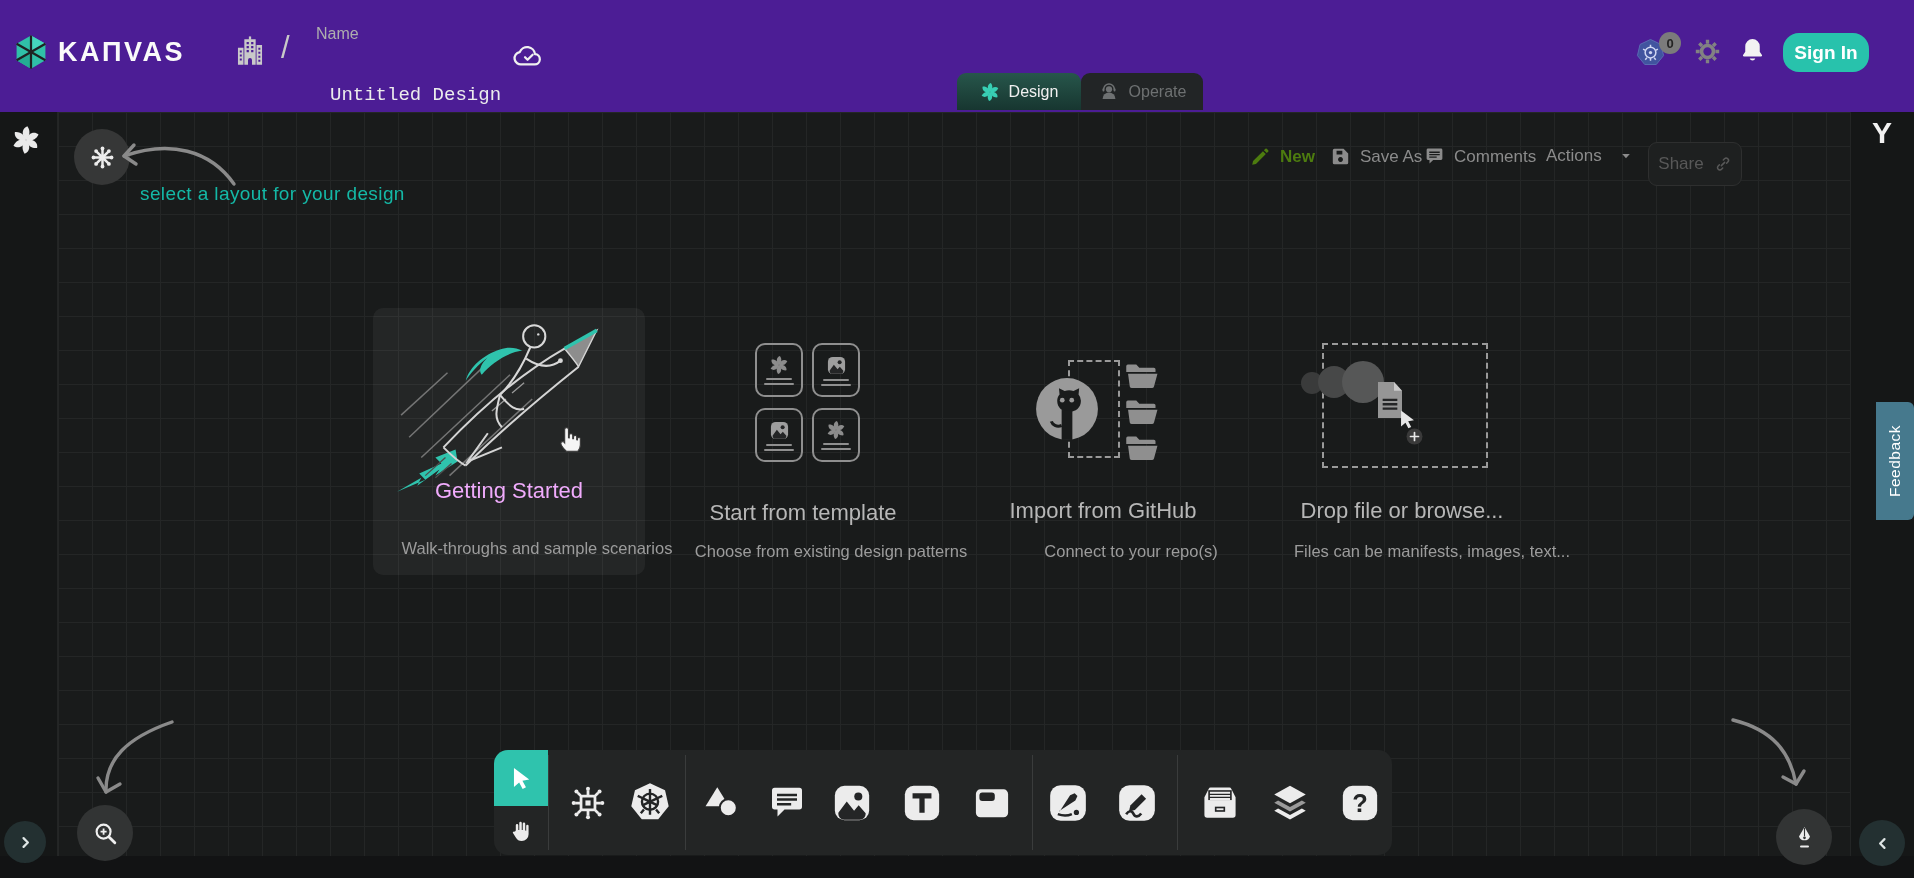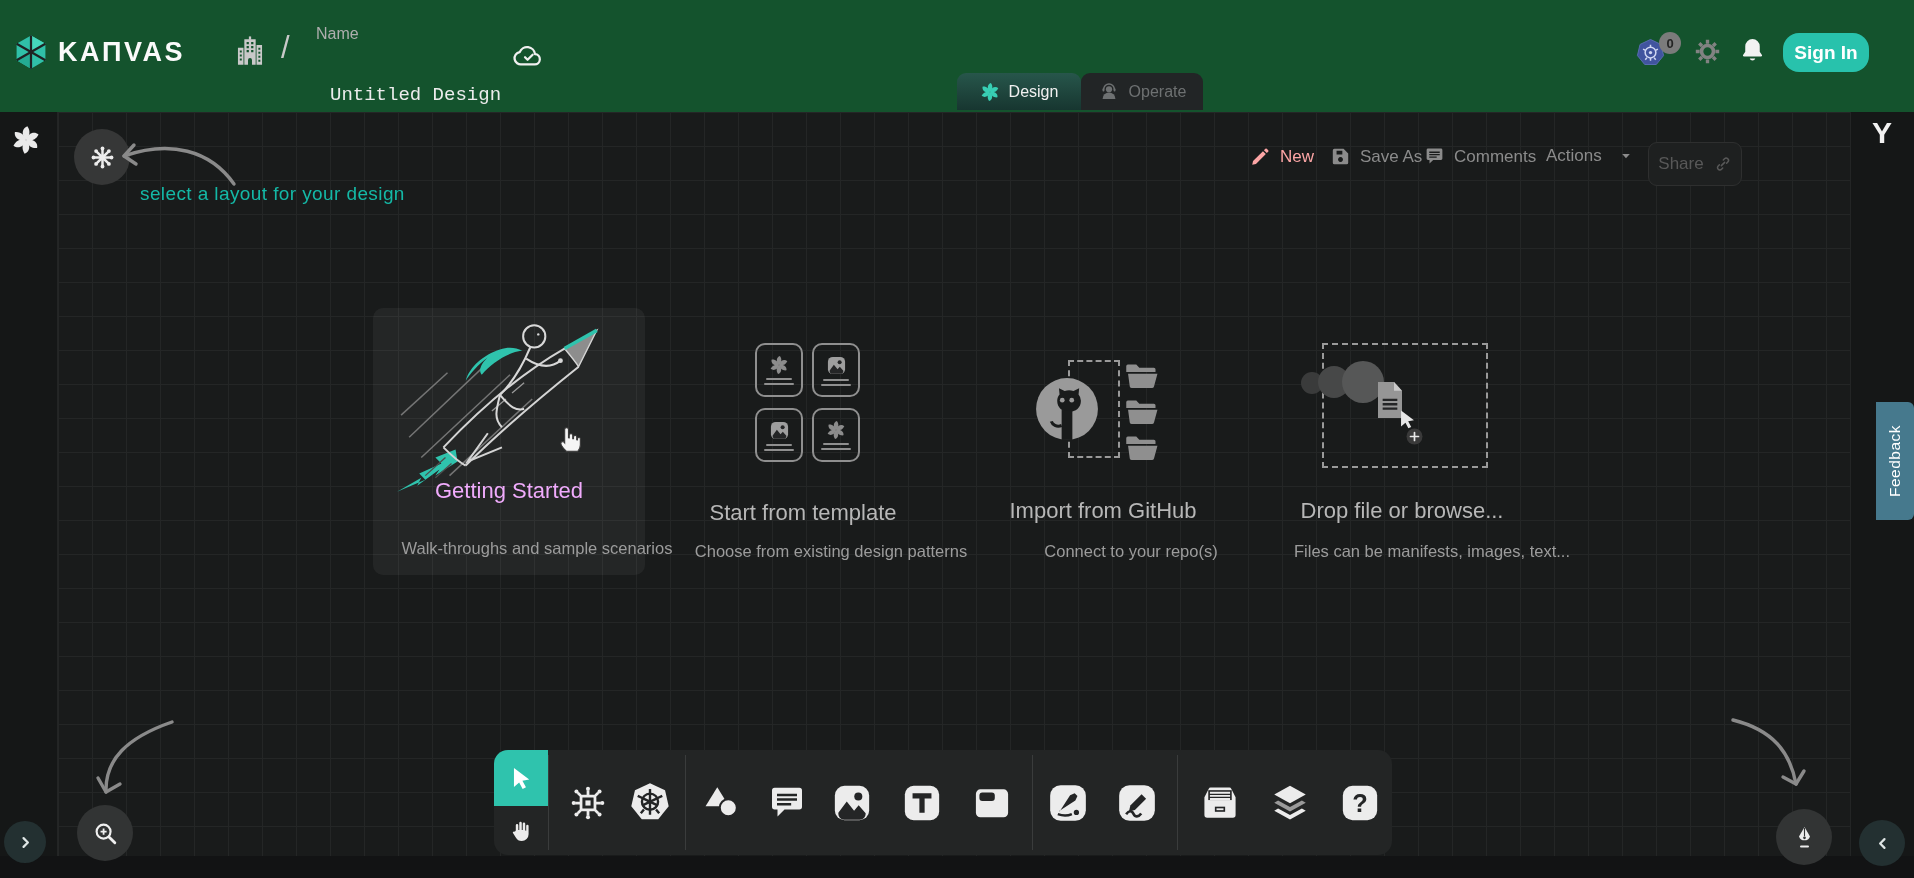--- a/index.html
+++ b/index.html
@@ -1,20 +1,20 @@
 <!DOCTYPE html>
 <html><head>
 <meta charset="utf-8">
 <style>
   html,body{margin:0;padding:0;background:#101112;}
   #app{position:relative;width:1914px;height:878px;overflow:hidden;background:#161818;
        font-family:"Liberation Sans",sans-serif;-webkit-font-smoothing:antialiased;}
   .abs{position:absolute;}
   
-  #header{position:absolute;left:0;top:0;width:1914px;height:136px;background:#14532d;border-bottom:2px solid #1d5b4e;box-sizing:border-box;}
+  #header{position:absolute;left:0;top:0;width:1914px;height:136px;background:#4c1d95;border-bottom:2px solid #1d5b4e;box-sizing:border-box;}
   #brand{position:absolute;left:58px;top:37px;color:#fafafa;font-size:27px;font-weight:bold;letter-spacing:2.5px;}
   .hdr-ic{position:absolute;}
   #name-label{position:absolute;left:316px;top:25px;font-size:16px;color:#aeaeae;}
   #name-input{position:absolute;left:330px;top:44px;width:180px;background:transparent;border:none;
       border-bottom:1.5px solid #d5d5d5;color:#ececec;font-size:19px;font-family:Liberation Mono, monospace;
       padding:0 0 7px 0;outline:none;margin-top:40px;}
   #slash{position:absolute;left:281px;top:30px;font-size:31px;font-weight:300;color:#c9c9c9;}
   #k8s-badge{position:absolute;left:1659px;top:32px;width:22px;height:22px;border-radius:50%;background:#7b7b7b;
       color:#232323;font-size:13px;font-weight:bold;display:flex;align-items:center;justify-content:center;}
   #signin{position:absolute;left:1783px;top:33px;width:86px;height:39px;border-radius:16px;background:#28c2ac;
@@ -318,21 +318,21 @@
   <div id="left-rail">
     <svg class="abs" style="left:11px;top:13px;color:#eaeaea" width="30" height="30">
         <use href="#i-spiral"></use>
       </svg>
   </div>
   <div id="right-rail"></div>
   <div id="bottom-strip"></div>
   <div id="y-logo">Y</div>
   <div id="feedback">Feedback</div>
 
-  <div class="ctb" style="left:1250px;color:#fca5a5;font-weight:normal">
+  <div class="ctb" style="left:1250px;color:#4d7c0f;font-weight:bold">
     <svg width="21" height="21">
         <use href="#i-pencil"></use>
       </svg>
     <span>New</span>
   </div>
   <div class="ctb" style="left:1330px;color:#8b8b8b">
     <svg width="21" height="21">
         <use href="#i-floppy"></use>
       </svg>
     <span>Save As</span>

